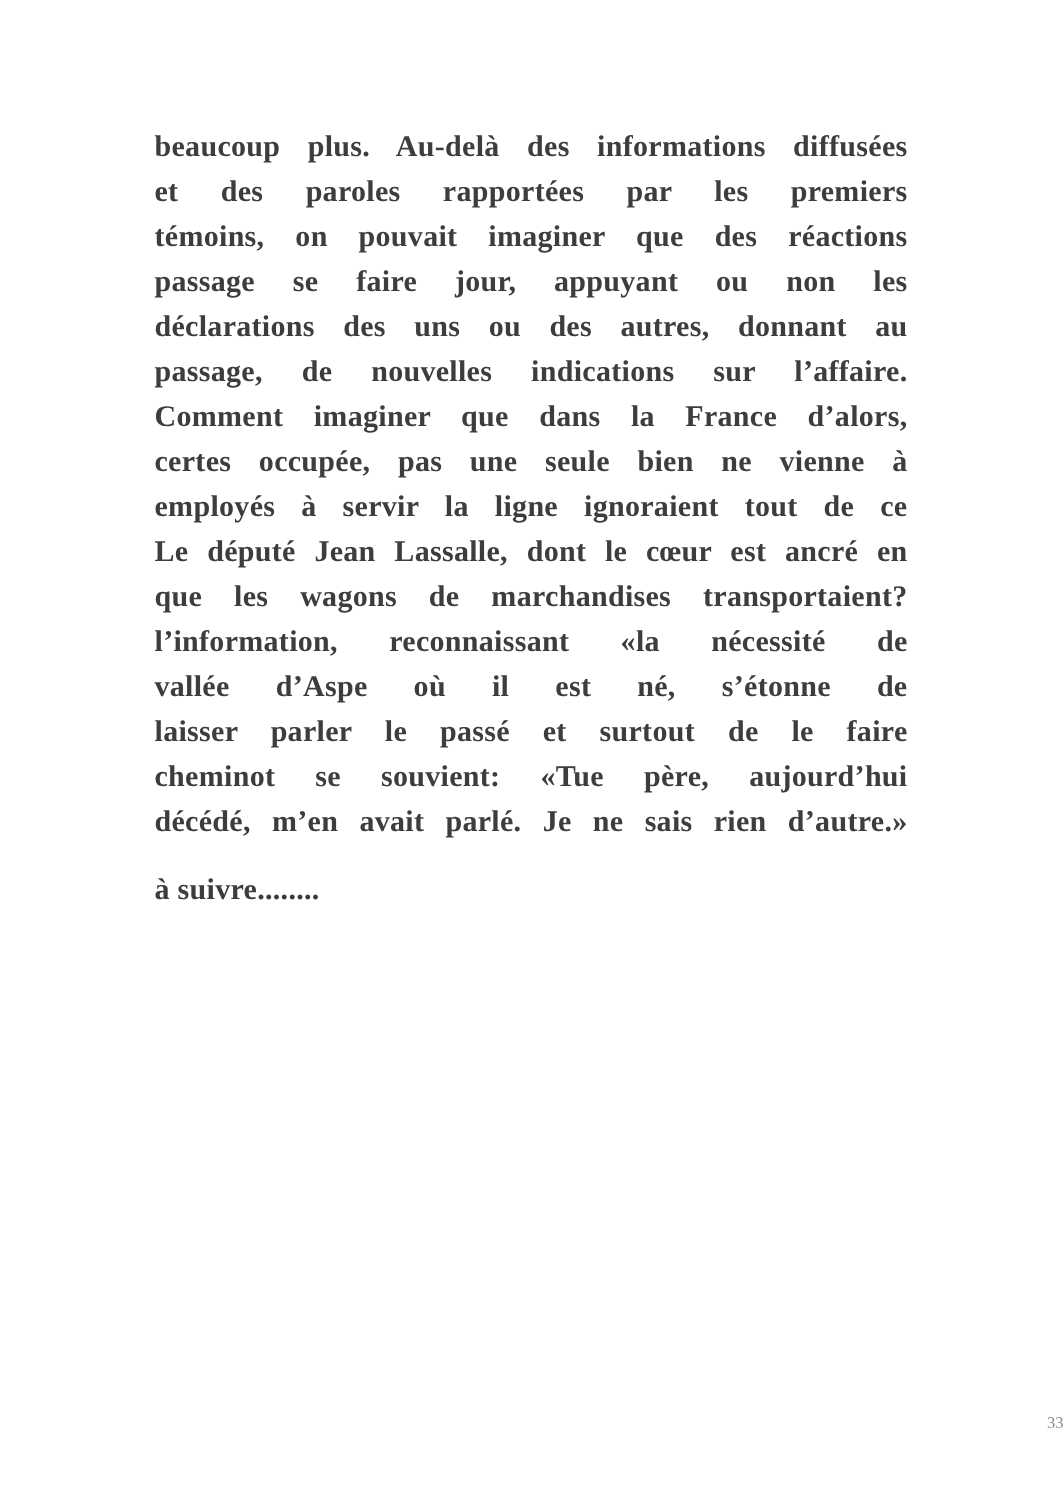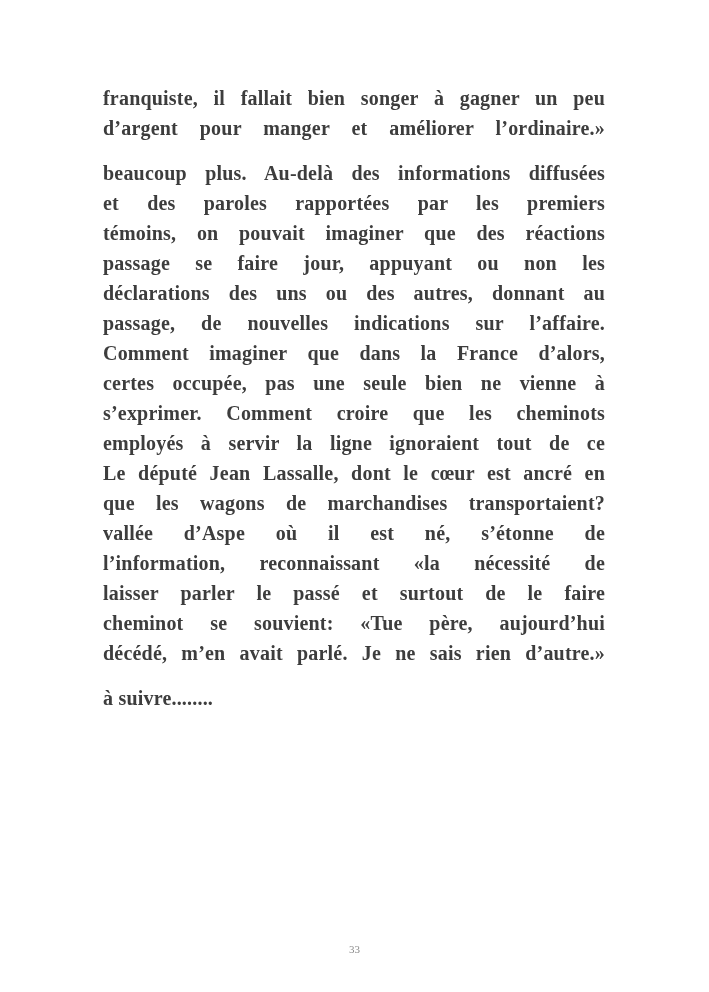--- a/index.html
+++ b/index.html
@@ -40,50 +40,45 @@
     text-align-last: justify;
   }
   .line.last {
     text-align-last: left;
   }
   .page-number {
     position: absolute;
     left: 0;
     right: 0;
     bottom: 36px;
-    text-align: center;
+    text-align: right;
     font-size: 11px;
     line-height: 13px;
     font-weight: normal;
   }
 </style>
 </head>
 <body>
 
 <div class="page">
   <div class="text-block" id="text-block" style="color: rgb(61, 61, 61);">
       <div class="paragraph">
-        <div class="line full">franquiste, il fallait bien songer à gagner un peu</div>
-        <div class="line full">d’argent pour manger et améliorer l’ordinaire.»</div>
-      </div>
-      <div class="paragraph">
         <div class="line full">beaucoup plus. Au-delà des informations diffusées</div>
         <div class="line full">et des paroles rapportées par les premiers</div>
         <div class="line full">témoins, on pouvait imaginer que des réactions</div>
         <div class="line full">passage se faire jour, appuyant ou non les</div>
         <div class="line full">déclarations des uns ou des autres, donnant au</div>
         <div class="line full">passage, de nouvelles indications sur l’affaire.</div>
         <div class="line full">Comment imaginer que dans la France d’alors,</div>
         <div class="line full">certes occupée, pas une seule bien ne vienne à</div>
-        <div class="line full">s’exprimer. Comment croire que les cheminots</div>
         <div class="line full">employés à servir la ligne ignoraient tout de ce</div>
         <div class="line full">Le député Jean Lassalle, dont le cœur est ancré en</div>
         <div class="line full">que les wagons de marchandises transportaient?</div>
+        <div class="line full">l’information, reconnaissant «la nécessité de</div>
         <div class="line full">vallée d’Aspe où il est né, s’étonne de</div>
-        <div class="line full">l’information, reconnaissant «la nécessité de</div>
         <div class="line full">laisser parler le passé et surtout de le faire</div>
         <div class="line full">cheminot se souvient: «Tue père, aujourd’hui</div>
         <div class="line full">décédé, m’en avait parlé. Je ne sais rien d’autre.»</div>
       </div>
       <div class="paragraph">
         <div class="line last">à suivre........</div>
       </div>
     </div>
   <div class="page-number" style="color: rgb(138, 138, 138);">33</div>
 </div>

